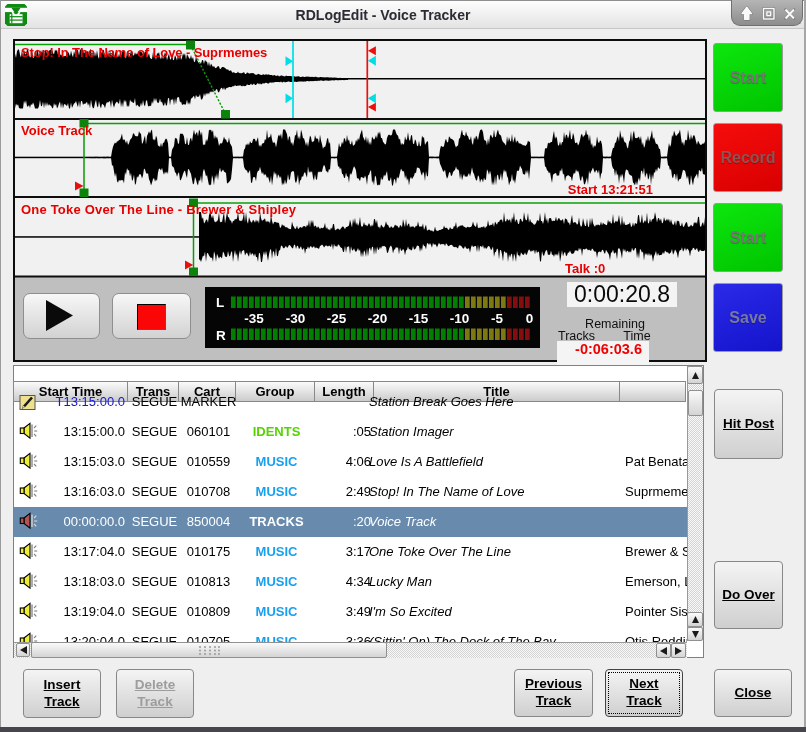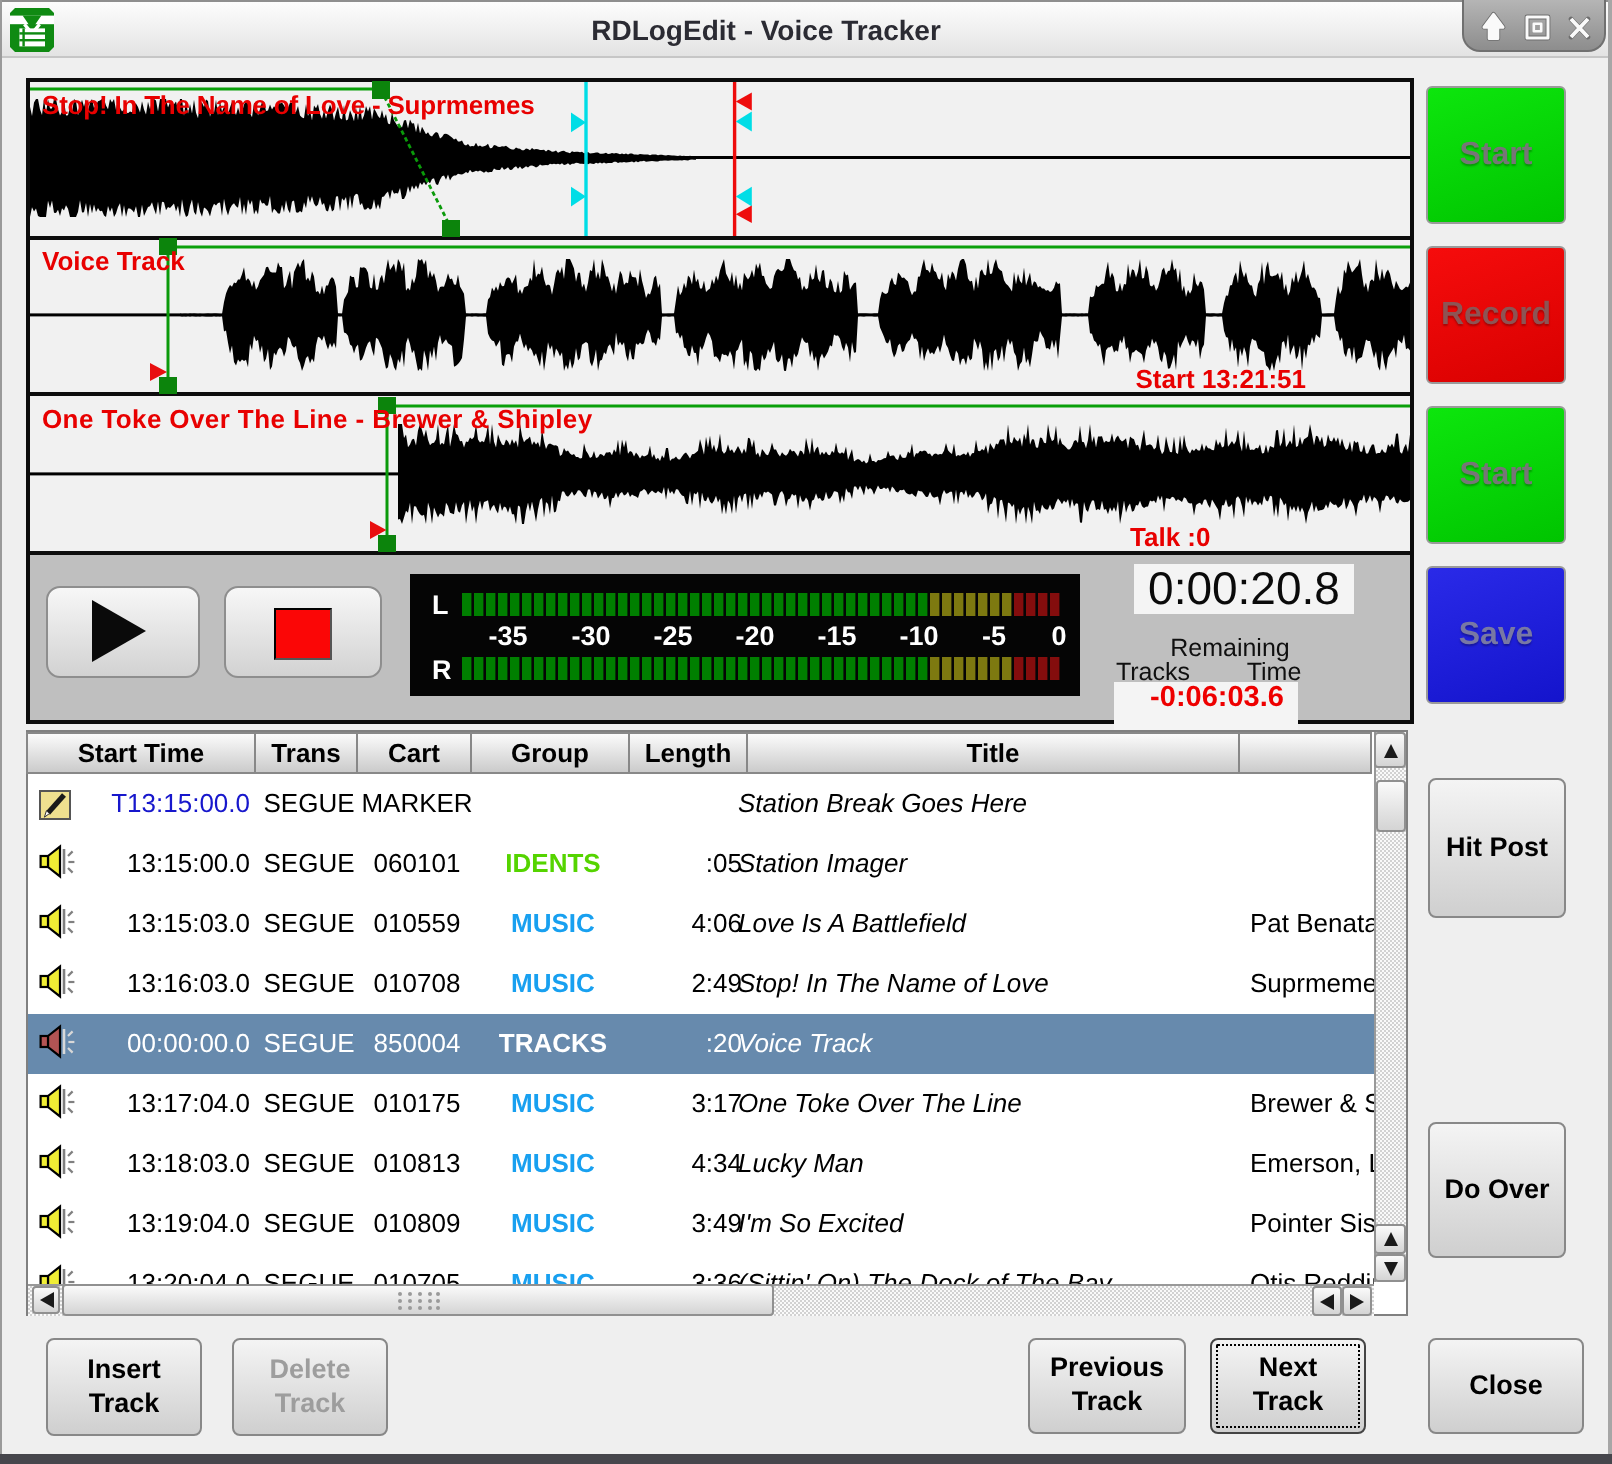--- a/index.html
+++ b/index.html
@@ -13,32 +13,32 @@
 #ctlblock { position:absolute; left:731px; top:0; width:72px; height:26px;
   background:linear-gradient(#b5b5b5,#8d8d8d); border:1px solid #707070; border-top:none;
   border-radius:0 0 9px 9px; }
 .edge { position:absolute; }
 #waveovl { position:absolute; left:0; top:0; }
 .gbtn { position:absolute; background:linear-gradient(#f7f7f7,#d2d2d2);
   border:1px solid #8e8e8e; border-radius:7px; }
 .pushb { position:absolute; background:linear-gradient(#f4f4f4,#cfcfcf);
   border:1px solid #888; border-radius:4px; display:flex; align-items:center;
   justify-content:center; text-align:center; font-weight:bold; font-size:13.5px;
-  color:#000; line-height:1.25; }
+  color:#000; line-height:1.25;text-decoration:underline; }
 .cbtn { position:absolute; width:70px; height:69px; border:1px solid #9a9a9a;
   border-radius:3px; display:flex; align-items:center; justify-content:center;
   font-weight:bold; font-size:16px; color:#767676; text-shadow:0 1px 1px rgba(0,0,0,0.28); }
 #timedisp { position:absolute; left:567px; top:282px; width:110px; height:25px;
   background:#f4f4f4; text-align:center; font-size:23px; color:#0a0a0a; line-height:25px; }
 .slab { position:absolute; font-size:12.5px; color:#101010; text-align:center; }
 .sbox { position:absolute; top:341px; height:31px; background:#f4f4f4; text-align:center;
   font-weight:bold; font-size:13.5px; line-height:17px; }
 #tbl { position:absolute; left:13px; top:365px; width:691px; height:293px;
   background:#fff; border:1px solid #808080; }
-#thead { position:absolute; left:0; top:0; height:21px; width:673px; display:flex; }
+#thead { position:absolute; left:0; top:15px; height:21px; width:673px; display:flex; }
 #thead div { height:21px; background:linear-gradient(#fbfbfb,#cbcbcb);
   border:1px solid #888; margin-left:-1px; font-weight:bold; font-size:13px;
   text-align:center; line-height:19px; color:#000; }
 #rows { position:absolute; left:0; top:21px; width:673px; height:256px; overflow:hidden; }
 .row { position:absolute; left:0; width:673px; height:30px; font-size:13px; color:#000; }
 .row div { position:absolute; top:0; height:30px; line-height:30px; white-space:nowrap; overflow:hidden; }
 .c-time { left:0; width:111px; text-align:right; }
 .c-trans { left:115px; width:51px; text-align:center; }
 .c-cart { left:166px; width:57px; text-align:center; }
 .c-group { left:223px; width:79px; text-align:center; font-weight:bold; }

